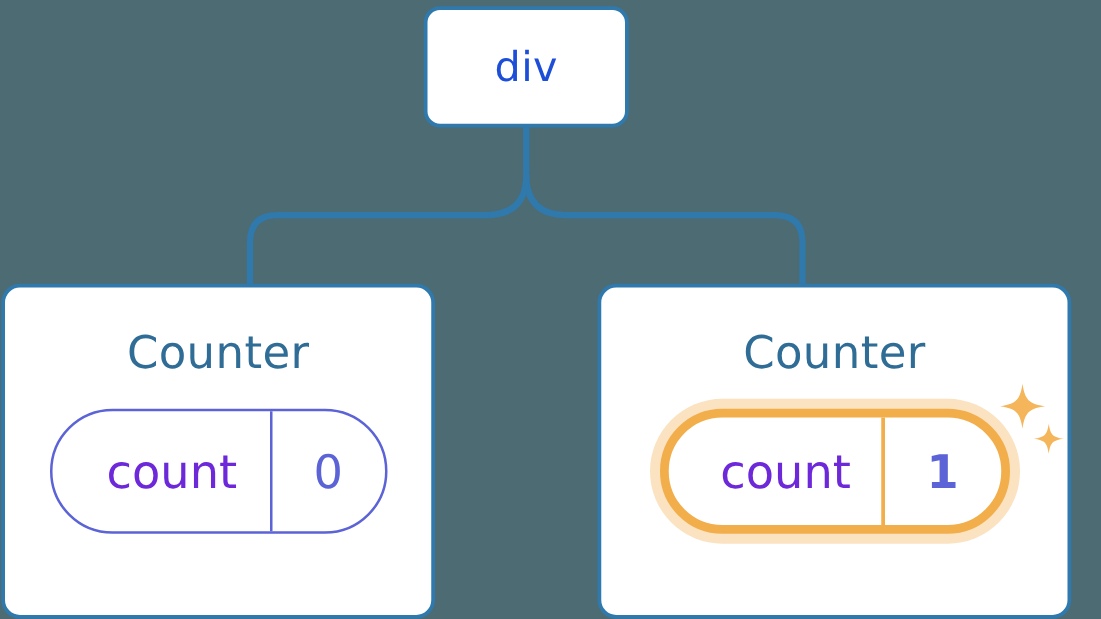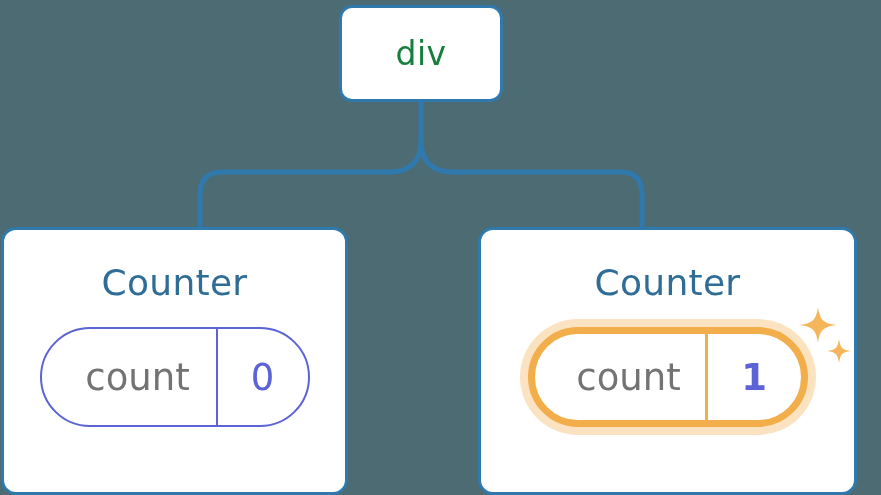--- a/index.html
+++ b/index.html
@@ -49,21 +49,21 @@
   
   #node-root {
     left: 339px;
     top: 5px;
     width: 164px;
     height: 97px;
     border-radius: 13px;
   }
   #node-root .node-title {
     font-size: 33px;
-    color: #15803d;
+    color: #1d4ed8;
     letter-spacing: 0.4px;
     line-height: 1;
   }
 
   
   .node-counter {
     top: 227px;
     height: 268px;
     border-radius: 15px;
     justify-content: flex-start;
@@ -100,21 +100,21 @@
   .pill-key,
   .pill-val {
     display: flex;
     align-items: center;
     justify-content: center;
     line-height: 1;
   }
   .pill-key {
     width: 174px;
     font-size: 37px;
-    color: #737373;
+    color: #6d28d9;
     padding-left: 18px;
     box-sizing: border-box;
   }
   .pill-val {
     width: 92px;
     font-size: 37px;
     color: #5b63d6;
     border-left: 2px solid #5b63d6;
     box-sizing: border-box;
   }

